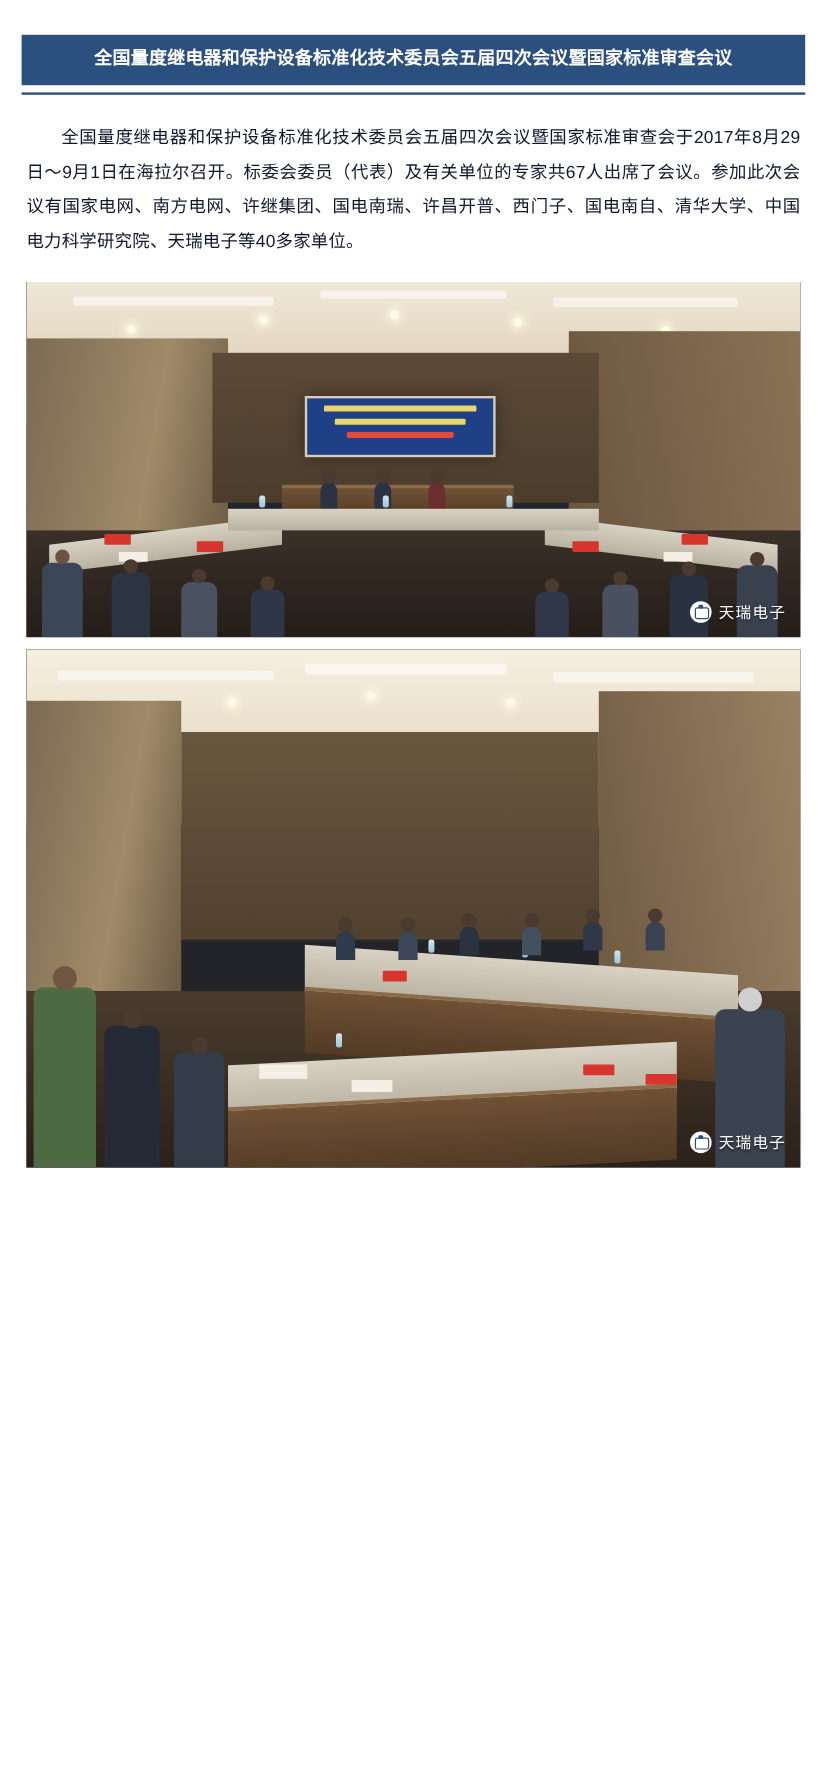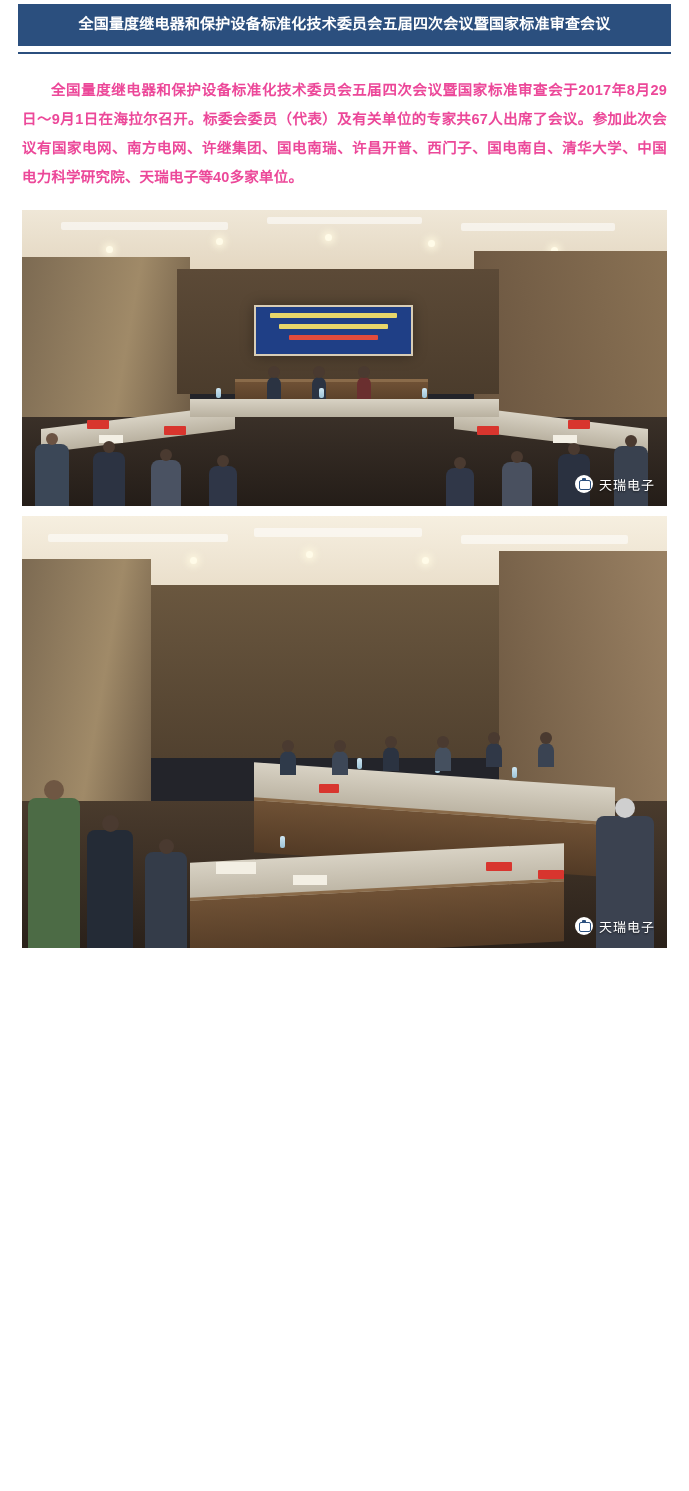--- a/index.html
+++ b/index.html
@@ -14,21 +14,21 @@
   }
   .page {
     width: 689px;
     box-sizing: border-box;
     padding: 0 0 26px 0;
     background: #ffffff;
   }
 
   
   .title-wrap {
-    padding: 4px 18px 0 18px;
+    padding: 29px 18px 0 18px;
     box-sizing: border-box;
   }
   .title-bar {
     background: #2b4f7e;
     color: #ffffff;
     font-size: 15px;
     font-weight: bold;
     line-height: 26px;
     text-align: center;
     padding: 7px 14px 9px 14px;
@@ -45,23 +45,22 @@
   .body-wrap {
     padding: 0 22px;
     box-sizing: border-box;
   }
   p.para {
     font-size: 14.5px;
     line-height: 29px;
     text-indent: 2em;
     margin: 22px 0 18px 0;
     text-align: justify;
-    color: #ec4899;
+    color: #0f172a;
     letter-spacing: 0.2px;
-    font-weight: bold;
   }
 
   
   .photo {
     position: relative;
     width: 645px;
     margin: 8px auto 10px auto;
     overflow: hidden;
     background: #23242a;
   }
@@ -167,21 +166,21 @@
     background: #d8352e;
     border-radius: 1px;
   }
 
   
   .watermark {
     position: absolute;
     right: 12px;
     bottom: 12px;
     display: flex;
-    align-items: flex-start;
+    align-items: flex-end;
     color: #ffffff;
     font-size: 13px;
     letter-spacing: 1px;
     text-shadow: 0 1px 2px rgba(0,0,0,0.6);
   }
   .watermark .wm-circle {
     width: 18px; height: 18px;
     border-radius: 50%;
     background: #ffffff;
     margin-right: 6px;

